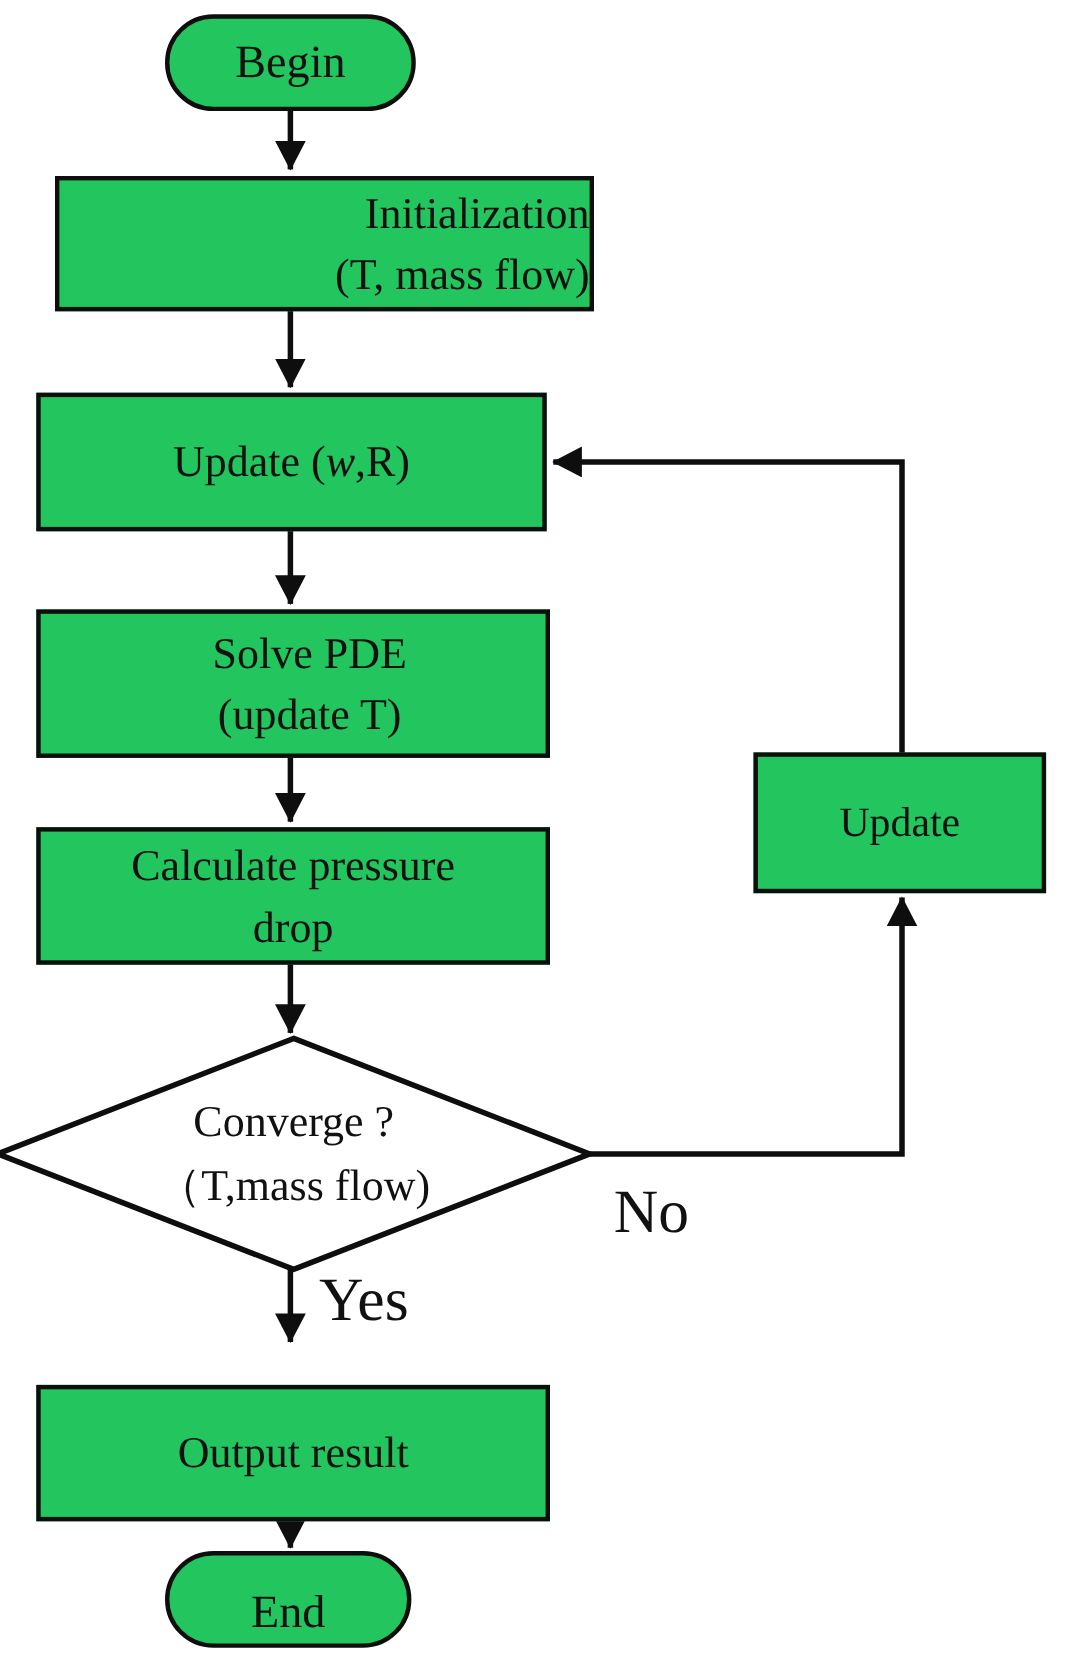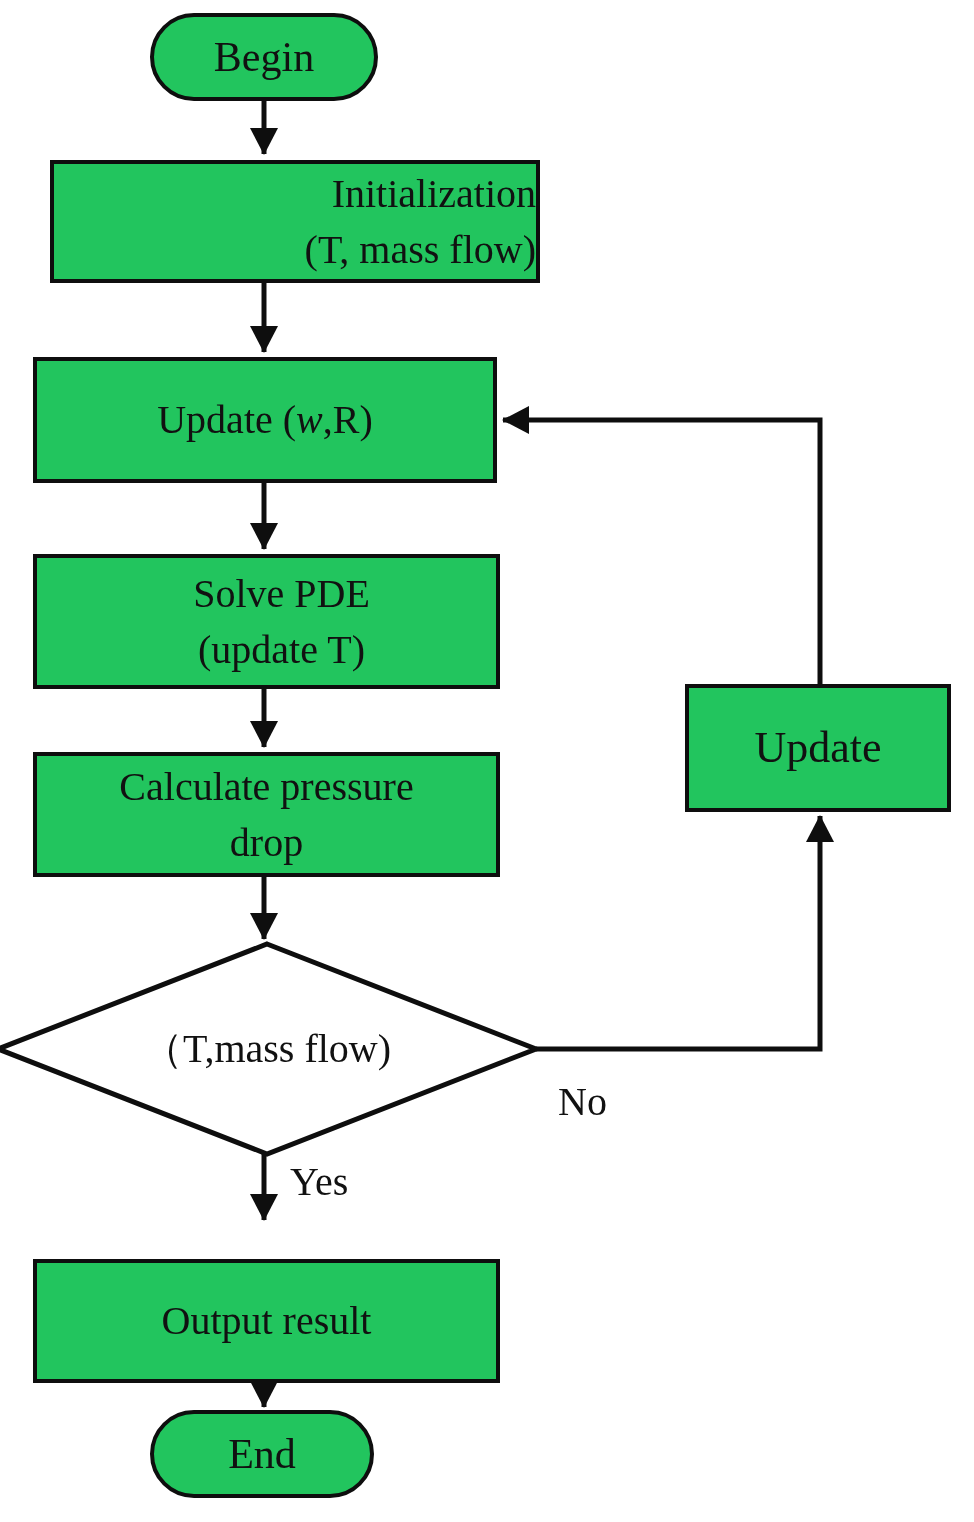--- a/index.html
+++ b/index.html
@@ -15,21 +15,21 @@
     display:flex;flex-direction:column;align-items:center;justify-content:center;
     text-align:center;font-size:40px;line-height:56px;white-space:nowrap;
   }
   .terminator{border-radius:46px;font-size:42px;}
   .decision-text{
     position:absolute;z-index:1;display:flex;flex-direction:column;
     align-items:center;justify-content:center;text-align:center;
     font-size:40px;line-height:58px;white-space:nowrap;background:transparent;
   }
   .edge-label{
-    position:absolute;z-index:1;font-size:40px;line-height:44px;white-space:nowrap;
+    position:absolute;z-index:1;font-size:56px;line-height:44px;white-space:nowrap;
   }
   .inline-row{display:inline;}
   .inline-row em{font-style:italic;}
 </style>
 </head>
 <body>
 
 <svg id="wires" width="974" height="1522" viewBox="0 0 974 1522">
   <defs>
     <marker id="arrow" markerUnits="userSpaceOnUse" markerWidth="34" markerHeight="32" refX="26" refY="14" orient="auto">
@@ -69,29 +69,30 @@
   <span>Solve PDE</span>
   <span>(update T)</span>
 </div>
 
 <div class="node" style="left:33px;top:752px;width:467px;height:125px;">
   <span>Calculate pressure</span>
   <span>drop</span>
 </div>
 
 <div class="decision-text" style="left:67px;top:960px;width:400px;height:178px;">
+  <span>Converge ?</span>
   <span>（T,mass flow)</span>
 </div>
 
-<div class="node" style="left:685px;top:684px;width:266px;height:128px;font-size:44px;line-height:54px;">
+<div class="node" style="left:685px;top:684px;width:266px;height:128px;font-size:38px;line-height:54px;">
   <span>Update</span>
 </div>
 
 <div class="node" style="left:33px;top:1224px;width:467px;height:124px;margin-top:35px;">
   <span>Output result</span>
 </div>
 
-<div class="node terminator" style="left:150px;top:1410px;width:224px;height:88px;">
+<div class="node terminator" style="left:150px;top:1410px;width:224px;height:88px;justify-content:flex-end;">
   <span>End</span>
 </div>
 
 <div class="edge-label" style="left:290px;top:1160px;">Yes</div>
 <div class="edge-label" style="left:558px;top:1080px;">No</div>
 
 </body></html>

